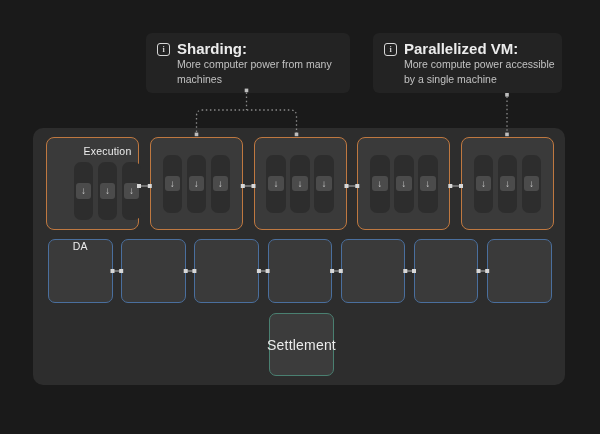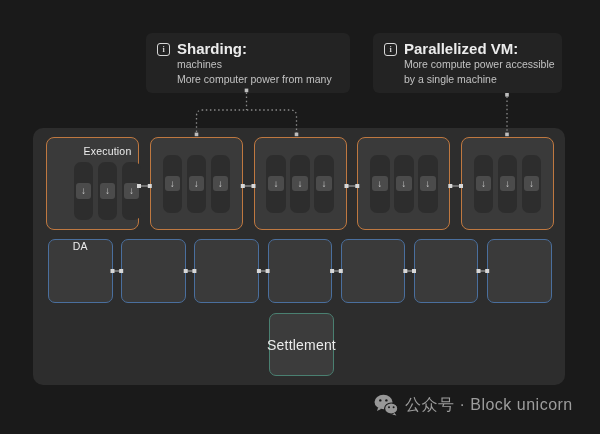--- a/index.html
+++ b/index.html
@@ -74,22 +74,22 @@
 </style>
 </head>
 <body>
 
 <div class="canvas">
 
   <div class="tooltip tooltip-sharding">
     <span class="info-icon">i</span>
     <div class="tt-text">
       <div class="tt-title">Sharding:</div>
+      <div class="tt-line">More computer power from many</div>
       <div class="tt-line">machines</div>
-      <div class="tt-line">More computer power from many</div>
     </div>
   </div>
 
   <div class="tooltip tooltip-pvm">
     <span class="info-icon">i</span>
     <div class="tt-text">
       <div class="tt-title">Parallelized VM:</div>
       <div class="tt-line">More compute power accessible</div>
       <div class="tt-line">by a single machine</div>
     </div>
@@ -233,27 +233,14 @@
       <rect x="265.6" y="269" width="4" height="4"></rect>
       <rect x="330.1" y="269" width="4" height="4"></rect>
       <rect x="338.8" y="269" width="4" height="4"></rect>
       <rect x="403.3" y="269" width="4" height="4"></rect>
       <rect x="412" y="269" width="4" height="4"></rect>
       <rect x="476.5" y="269" width="4" height="4"></rect>
       <rect x="485.2" y="269" width="4" height="4"></rect>
     </g>
   </svg>
 
-  <div class="watermark">
-    <svg width="24" height="22" viewBox="0 0 24 22">
-      <ellipse cx="9.5" cy="8" rx="9" ry="7.2" fill="#989898"></ellipse>
-      <path d="M4.2 13.2 L3 17 L7.5 14.8 Z" fill="#989898"></path>
-      <circle cx="6.3" cy="6.4" r="1.2" fill="#1a1a1a"></circle>
-      <circle cx="12.4" cy="6.4" r="1.2" fill="#1a1a1a"></circle>
-      <ellipse cx="17.2" cy="14.6" rx="6.6" ry="5.6" fill="#989898" stroke="#1a1a1a" stroke-width="1.2"></ellipse>
-      <path d="M20.6 19 L22.4 21.6 L18.2 20.4 Z" fill="#989898"></path>
-      <circle cx="15" cy="13.2" r="1" fill="#1a1a1a"></circle>
-      <circle cx="19.6" cy="13.2" r="1" fill="#1a1a1a"></circle>
-    </svg>
-    <span class="wm-text">公众号 · Block unicorn</span>
-  </div>
 
 </div>
 
 </body></html>

